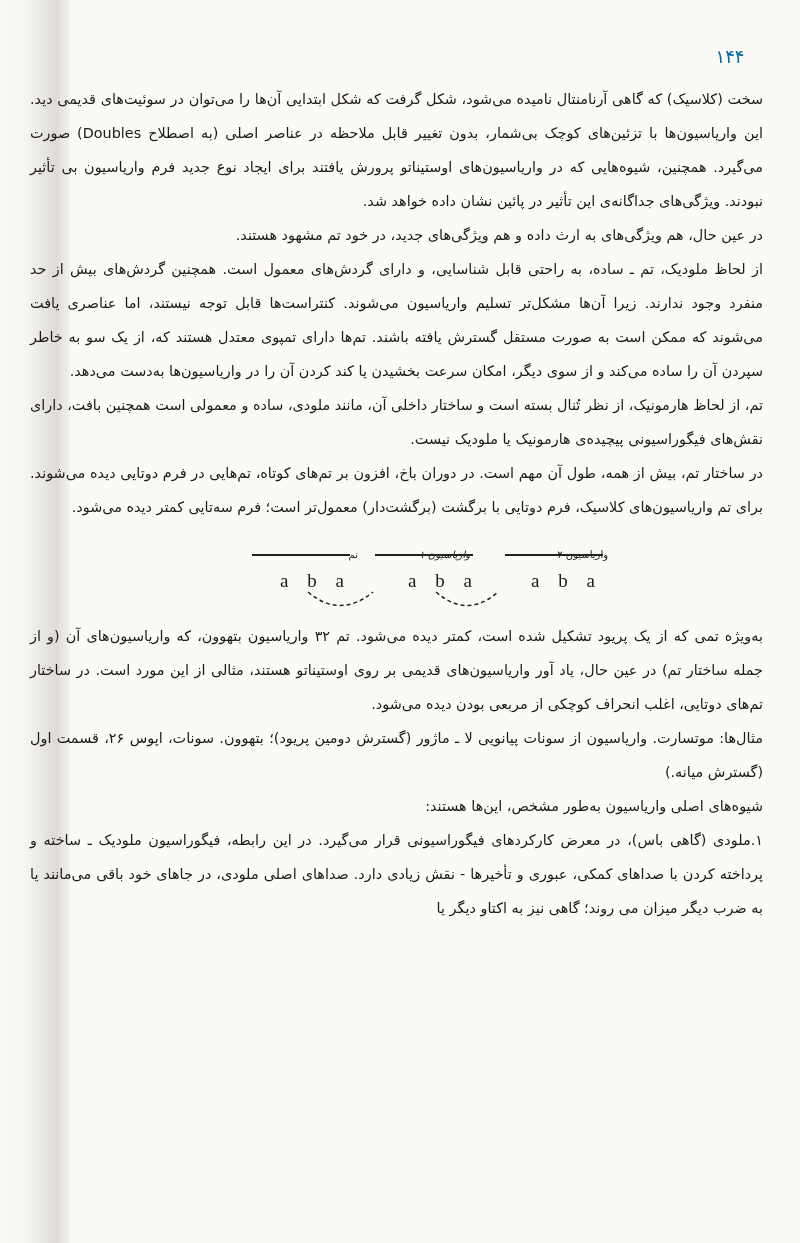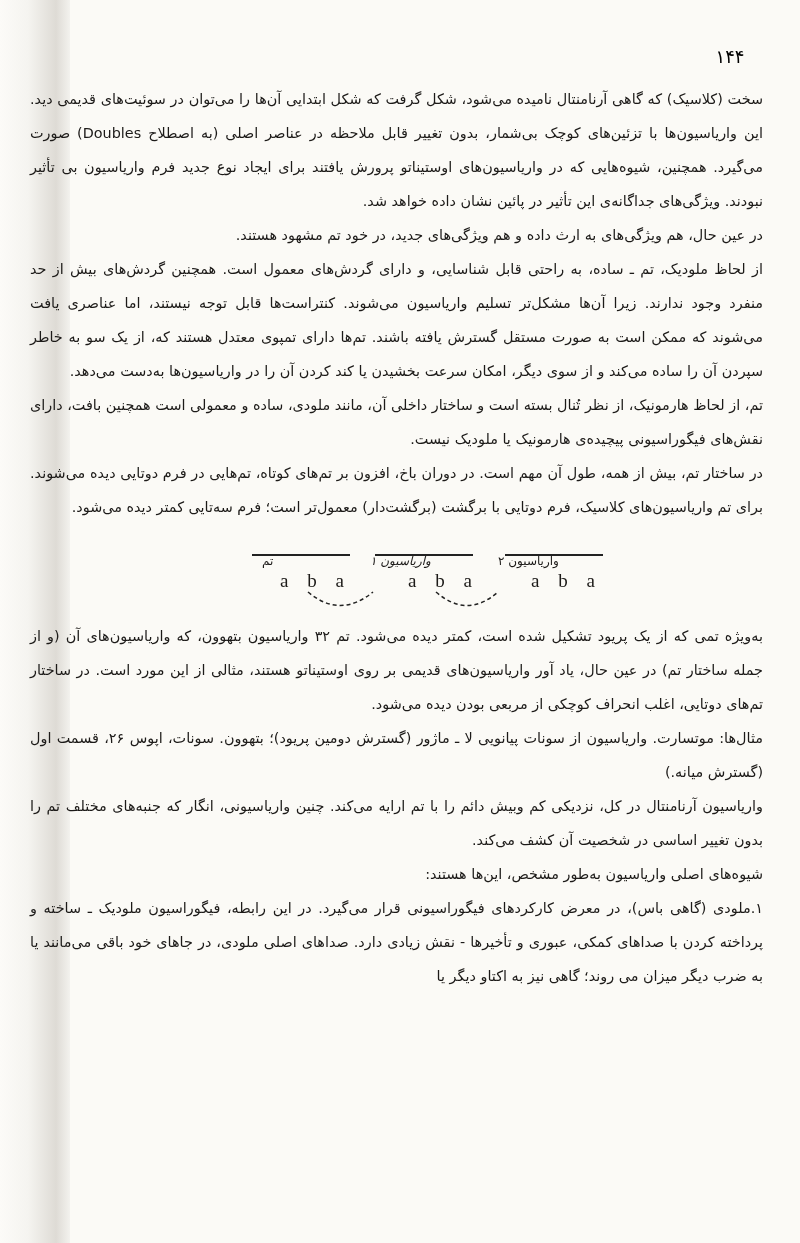--- a/index.html
+++ b/index.html
@@ -10,33 +10,33 @@
       font-family: "DejaVu Sans", sans-serif;
       color: #1c1a18;
     }
     .gutter {
       position: absolute; left: 0; top: 0; bottom: 0; width: 70px;
       background: linear-gradient(to right, #fcfbf8 0%, #f5f4f0 40%, #dedbd5 80%, #f3f2ee 100%);
       pointer-events: none;
     }
     .page-number {
       position: absolute; top: 46px; left: 700px; width: 60px;
-      text-align: center; font-size: 18px; color: #000000;
+      text-align: center; font-size: 18px; color: #0369a1;
     }
     .body-text {
       position: absolute; top: 82px; left: 30px; width: 733px;
       direction: rtl; text-align: justify;
       font-size: 14.4px; line-height: 34px;
     }
     .body-text p { margin: 0; }
     .diagram {
       position: relative; direction: ltr; width: 733px; height: 95px;
     }
     .diag-label {
-      position: absolute; top: 20px; font-size: 12px; text-align: left; direction: rtl;
+      position: absolute; top: 14px; font-size: 10px; text-align: right; direction: rtl;
     }
     .diag-line {
       position: absolute; top: 30px; height: 2px; background: #222;
     }
     .diag-seq {
       position: absolute; top: 40px; font-family: "Liberation Serif", serif;
       font-size: 19px; letter-spacing: 7px; direction: ltr; margin-left: 36px;
     }
     .diag-arcs { position: absolute; left: 0; top: 0; }
     .heading {
@@ -73,16 +73,15 @@
 
     <svg class="diag-arcs" width="733" height="95">
       <path d="M 278 68 Q 310 95 343 68" fill="none" stroke="#222" stroke-width="1.5" stroke-dasharray="4 3"></path>
       <path d="M 406 68 Q 437 95 468 68" fill="none" stroke="#222" stroke-width="1.5" stroke-dasharray="4 3"></path>
     </svg>
   </div>
 
   <p>به‌ویژه تمی که از یک پریود تشکیل شده است، کمتر دیده می‌شود. تم ۳۲ واریاسیون بتهوون، که واریاسیون‌های آن (و از جمله ساختار تم) در عین حال، یاد آور واریاسیون‌های قدیمی بر روی اوستیناتو هستند، مثالی از این مورد است. در ساختار تم‌های دوتایی، اغلب انحراف کوچکی از مربعی بودن دیده می‌شود.</p>
   <p>مثال‌ها: موتسارت. واریاسیون از سونات پیانویی لا ـ ماژور (گسترش دومین پریود)؛ بتهوون. سونات، اپوس ۲۶، قسمت اول (گسترش میانه.)</p>
 
-  <p>واریاسیون آرنامنتال در کل، نزدیکی کم وبیش دائم را با تم ارایه می‌کند. چنین واریاسیونی، انگار که جنبه‌های مختلف تم را بدون تغییر اساسی در شخصیت آن کشف می‌کند.</p>
   <p>شیوه‌های اصلی واریاسیون به‌طور مشخص، این‌ها هستند:</p>
   <p>۱.ملودی (گاهی باس)، در معرض کارکردهای فیگوراسیونی قرار می‌گیرد. در این رابطه، فیگوراسیون ملودیک ـ ساخته و پرداخته کردن با صداهای کمکی، عبوری و تأخیرها - نقش زیادی دارد. صداهای اصلی ملودی، در جاهای خود باقی می‌مانند یا به ضرب دیگر میزان می روند؛ گاهی نیز به اکتاو دیگر یا</p>
 </div>
 
 </body></html>

